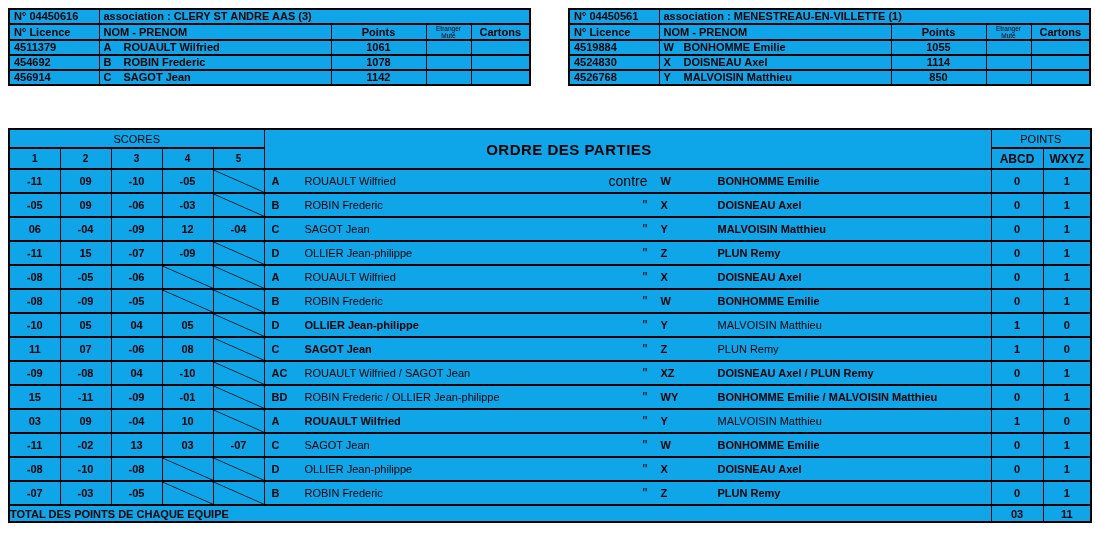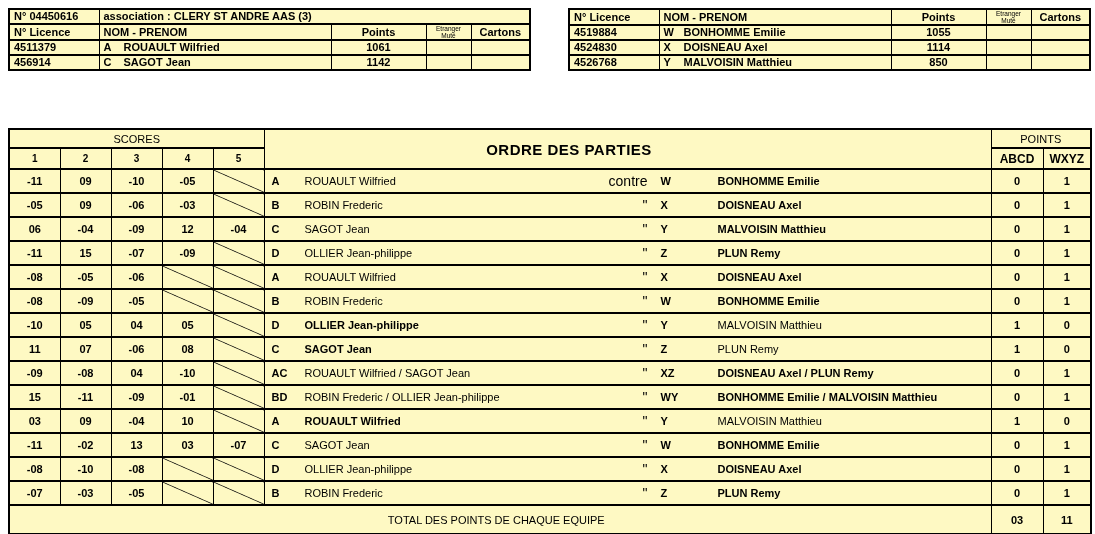--- a/index.html
+++ b/index.html
@@ -3,21 +3,21 @@
 <meta charset="utf-8">
 <style>
   * { margin:0; padding:0; box-sizing:border-box; }
   html, body { width:1095px; height:534px; }
   body {
     position:relative;
     background:#ffffff;
     color:#000;
     font-family:"Liberation Sans", sans-serif;
   }
-  table { border-collapse:collapse; table-layout:fixed; position:absolute; background:#fef9c3; }
+  table { border-collapse:collapse; table-layout:fixed; position:absolute; background:#0ea5e9; }
   td { overflow:hidden; white-space:nowrap; vertical-align:middle; }
 
   
   .roster { width:521px; border:2px solid #000; }
   .roster td {
     border:solid #000; border-width:2px 1px;
     height:13px; line-height:13px;
     font-size:11px; font-weight:bold;
     padding:0 4px;
   }
@@ -49,21 +49,21 @@
       transparent calc(50% - 0.7px), #000 50%, transparent calc(50% + 0.7px));
   }
   .mrow { display:flex; align-items:center; height:22px; font-size:11px; }
   .m-letter { width:40px; padding-left:7px; font-weight:bold; flex:none; }
   .m-home   { width:298px; flex:none; overflow:hidden; white-space:nowrap; }
   .m-vs     { width:45px; text-align:right; font-size:14px; flex:none; }
   .m-awl    { width:70px; padding-left:13px; font-weight:bold; flex:none; }
   .m-away   { flex:1; overflow:hidden; white-space:nowrap; }
   .bold { font-weight:bold; }
   .match td.total-label {
-    height:29px; text-align:center; font-weight:normal; padding-right:8px; font-size:11px;
+    height:17px; text-align:left; font-weight:bold; padding-right:8px; font-size:11px;
   }
   .match td.total-val { height:17px; text-align:center; font-weight:bold; }
 </style>
 </head>
 <body>
 
 <table class="roster" id="roster-left">
   <colgroup>
     <col style="width:90px">
       <col style="width:232px">
@@ -86,38 +86,49 @@
   </tbody>
   <tbody>
       <tr>
         <td class="c-lic">4511379</td>
         <td class="c-name"><span class="p-letter">A</span><span>ROUAULT  Wilfried</span></td>
         <td class="c-pts">1061</td>
         <td class="c-etr"></td>
         <td class="c-car"></td>
       </tr>
       <tr>
+        <td class="c-lic">454692</td>
+        <td class="c-name"><span class="p-letter">B</span><span>ROBIN  Frederic</span></td>
+        <td class="c-pts">1078</td>
+        <td class="c-etr"></td>
+        <td class="c-car"></td>
+      </tr>
+      <tr>
         <td class="c-lic">456914</td>
         <td class="c-name"><span class="p-letter">C</span><span>SAGOT  Jean</span></td>
         <td class="c-pts">1142</td>
         <td class="c-etr"></td>
         <td class="c-car"></td>
       </tr>
     </tbody>
 </table>
 
 <table class="roster" id="roster-right">
   <colgroup>
     <col style="width:90px">
       <col style="width:232px">
       <col style="width:95px">
       <col style="width:45px">
       <col style="width:59px">
   </colgroup>
   <tbody>
+    <tr>
+      <td>N° 04450561</td>
+      <td colspan="4">association : MENESTREAU-EN-VILLETTE  (1)</td>
+    </tr>
     <tr>
       <td>N° Licence</td>
       <td>NOM - PRENOM</td>
       <td class="c-pts">Points</td>
       <td class="etr-head"><span>Etranger</span><br><span>Muté</span></td>
       <td class="c-car">Cartons</td>
     </tr>
   </tbody>
   <tbody>
       <tr>

